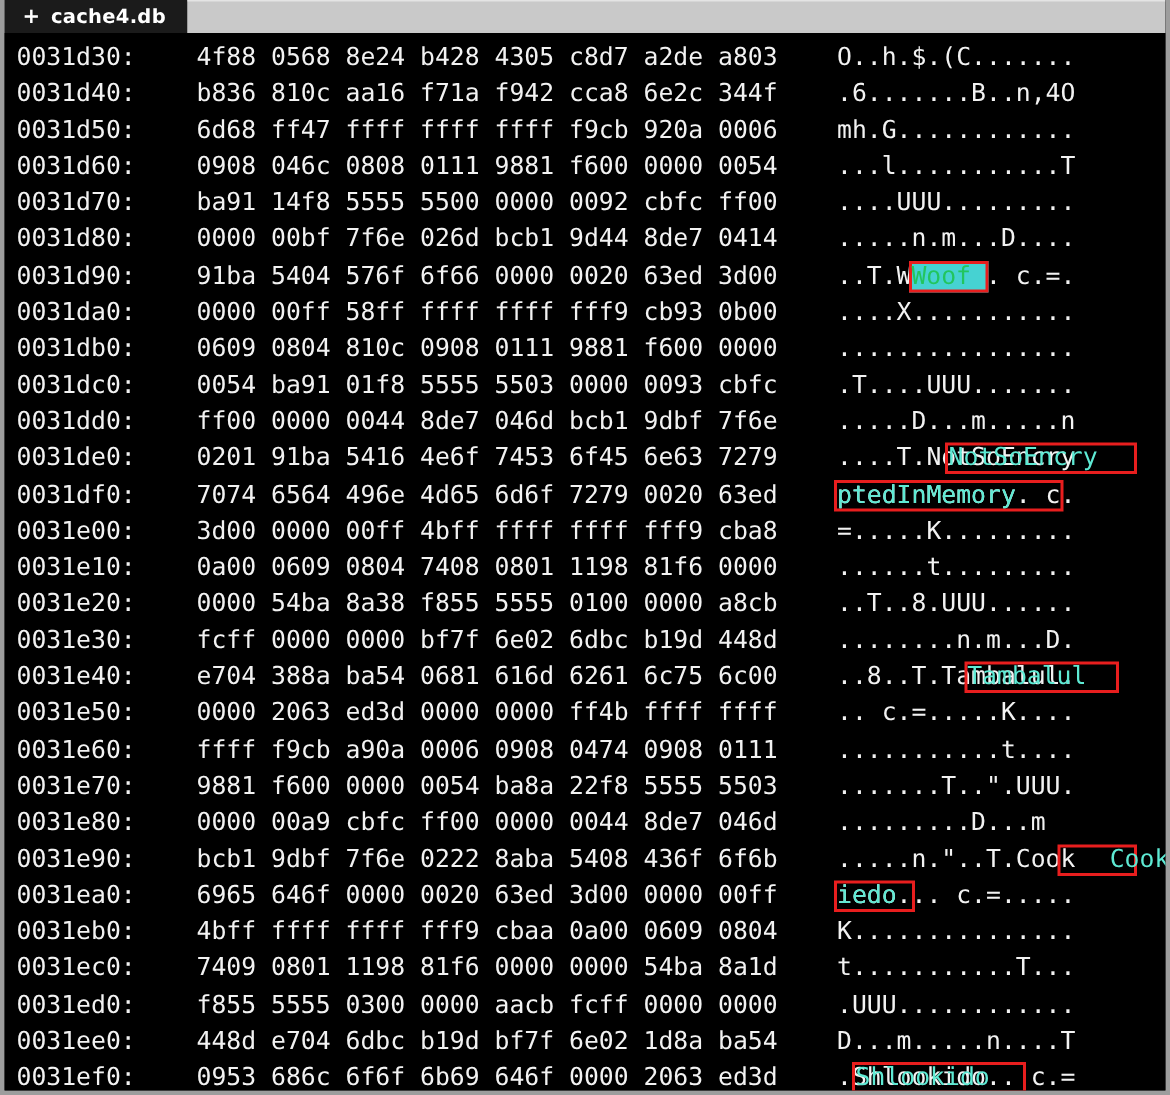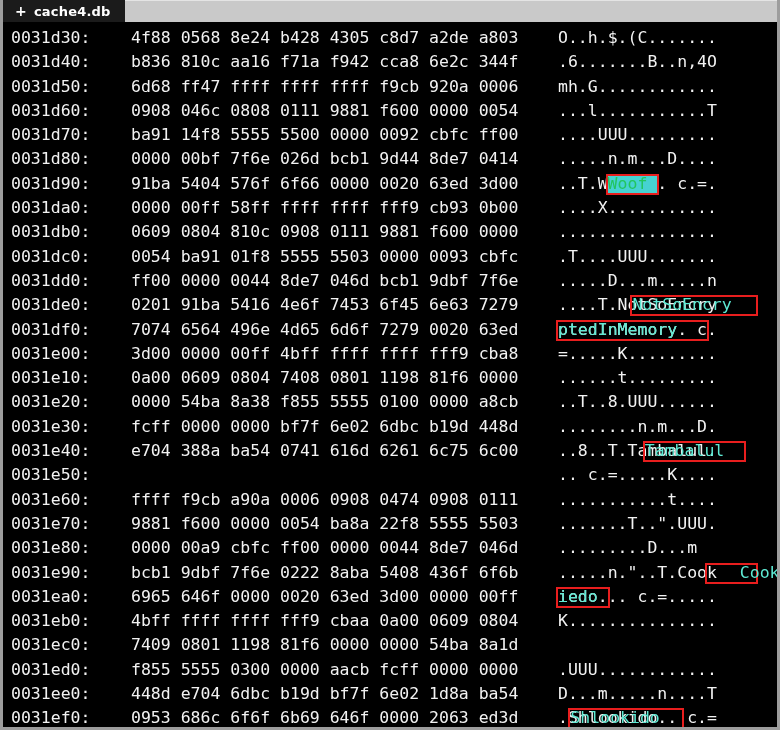--- a/index.html
+++ b/index.html
@@ -149,29 +149,29 @@
         <div class="row" style="top: 0px;"><span class="offset">0031da0:</span><span class="hexbytes">0000 00ff 58ff ffff ffff fff9 cb93 0b00</span><span class="ascii">....X...........</span></div>
         <div class="row" style="top: 0px;"><span class="offset">0031db0:</span><span class="hexbytes">0609 0804 810c 0908 0111 9881 f600 0000</span><span class="ascii">................</span></div>
         <div class="row" style="top: 0px;"><span class="offset">0031dc0:</span><span class="hexbytes">0054 ba91 01f8 5555 5503 0000 0093 cbfc</span><span class="ascii">.T....UUU.......</span></div>
         <div class="row" style="top: 0px;"><span class="offset">0031dd0:</span><span class="hexbytes">ff00 0000 0044 8de7 046d bcb1 9dbf 7f6e</span><span class="ascii">.....D...m.....n</span></div>
         <div class="row" style="top: 0px;"><span class="offset">0031de0:</span><span class="hexbytes">0201 91ba 5416 4e6f 7453 6f45 6e63 7279</span><span class="ascii">....T.NotSoEncry</span></div>
         <div class="row" style="top: 0px;"><span class="offset">0031df0:</span><span class="hexbytes">7074 6564 496e 4d65 6d6f 7279 0020 63ed</span><span class="ascii">ptedInMemory. c.</span></div>
         <div class="row" style="top: 0px;"><span class="offset">0031e00:</span><span class="hexbytes">3d00 0000 00ff 4bff ffff ffff fff9 cba8</span><span class="ascii">=.....K.........</span></div>
         <div class="row" style="top: 0px;"><span class="offset">0031e10:</span><span class="hexbytes">0a00 0609 0804 7408 0801 1198 81f6 0000</span><span class="ascii">......t.........</span></div>
         <div class="row" style="top: 0px;"><span class="offset">0031e20:</span><span class="hexbytes">0000 54ba 8a38 f855 5555 0100 0000 a8cb</span><span class="ascii">..T..8.UUU......</span></div>
         <div class="row" style="top: 0px;"><span class="offset">0031e30:</span><span class="hexbytes">fcff 0000 0000 bf7f 6e02 6dbc b19d 448d</span><span class="ascii">........n.m...D.</span></div>
-        <div class="row" style="top: 0px;"><span class="offset">0031e40:</span><span class="hexbytes">e704 388a ba54 0741 616d 6261 6c75 6c00</span><span class="ascii">..8..T.Tambalul.</span></div>
-        <div class="row" style="top: 0px;"><span class="offset">0031e50:</span><span class="ascii">.. c.=.....K....</span></div>
+        <div class="row" style="top: 0px;"><span class="offset">0031e40:</span><span class="hexbytes">e704 388a ba54 0681 616d 6261 6c75 6c00</span><span class="ascii">..8..T.Tambalul.</span></div>
+        <div class="row" style="top: 0px;"><span class="offset">0031e50:</span><span class="hexbytes">0000 2063 ed3d 0000 0000 ff4b ffff ffff</span><span class="ascii">.. c.=.....K....</span></div>
         <div class="row" style="top: 0px;"><span class="offset">0031e60:</span><span class="hexbytes">ffff f9cb a90a 0006 0908 0474 0908 0111</span><span class="ascii">...........t....</span></div>
         <div class="row" style="top: 0px;"><span class="offset">0031e70:</span><span class="hexbytes">9881 f600 0000 0054 ba8a 22f8 5555 5503</span><span class="ascii">.......T..".UUU.</span></div>
         <div class="row" style="top: 0px;"><span class="offset">0031e80:</span><span class="hexbytes">0000 00a9 cbfc ff00 0000 0044 8de7 046d</span><span class="ascii">.........D...m</span></div>
         <div class="row" style="top: 0px;"><span class="offset">0031e90:</span><span class="hexbytes">bcb1 9dbf 7f6e 0222 8aba 5408 436f 6f6b</span><span class="ascii">.....n."..T.Cook</span></div>
         <div class="row" style="top: 0px;"><span class="offset">0031ea0:</span><span class="hexbytes">6965 646f 0000 0020 63ed 3d00 0000 00ff</span><span class="ascii">iedo... c.=.....</span></div>
         <div class="row" style="top: 0px;"><span class="offset">0031eb0:</span><span class="hexbytes">4bff ffff ffff fff9 cbaa 0a00 0609 0804</span><span class="ascii">K...............</span></div>
-        <div class="row" style="top: 0px;"><span class="offset">0031ec0:</span><span class="hexbytes">7409 0801 1198 81f6 0000 0000 54ba 8a1d</span></div>
+        <div class="row" style="top: 0px;"><span class="offset">0031ec0:</span><span class="hexbytes">7409 0801 1198 81f6 0000 0000 54ba 8a1d</span><span class="ascii">t...........T...</span></div>
         <div class="row" style="top: 0px;"><span class="offset">0031ed0:</span><span class="hexbytes">f855 5555 0300 0000 aacb fcff 0000 0000</span><span class="ascii">.UUU............</span></div>
         <div class="row" style="top: 0px;"><span class="offset">0031ee0:</span><span class="hexbytes">448d e704 6dbc b19d bf7f 6e02 1d8a ba54</span><span class="ascii">D...m.....n....T</span></div>
         <div class="row" style="top: 0px;"><span class="offset">0031ef0:</span><span class="hexbytes">0953 686c 6f6f 6b69 646f 0000 2063 ed3d</span><span class="ascii">.Shlookido.. c.=</span></div>
       </div>
     <div id="overlays">
         <div class="hl cyan" style="left: 602.6px; top: 151.8px; width: 53.6px; height: 21px;"></div>
         <div class="hl-text oncyan" style="left: 604.6px; top: 149.8px;">Woof</div>
         <div class="hl" style="left: 627.4px; top: 273.3px; width: 128px; height: 21px;"></div>
         <div class="hl-text" style="left: 629.4px; top: 271.3px;">NotSoEncry</div>
         <div class="hl" style="left: 553px; top: 297.6px; width: 152.8px; height: 21px;"></div>

